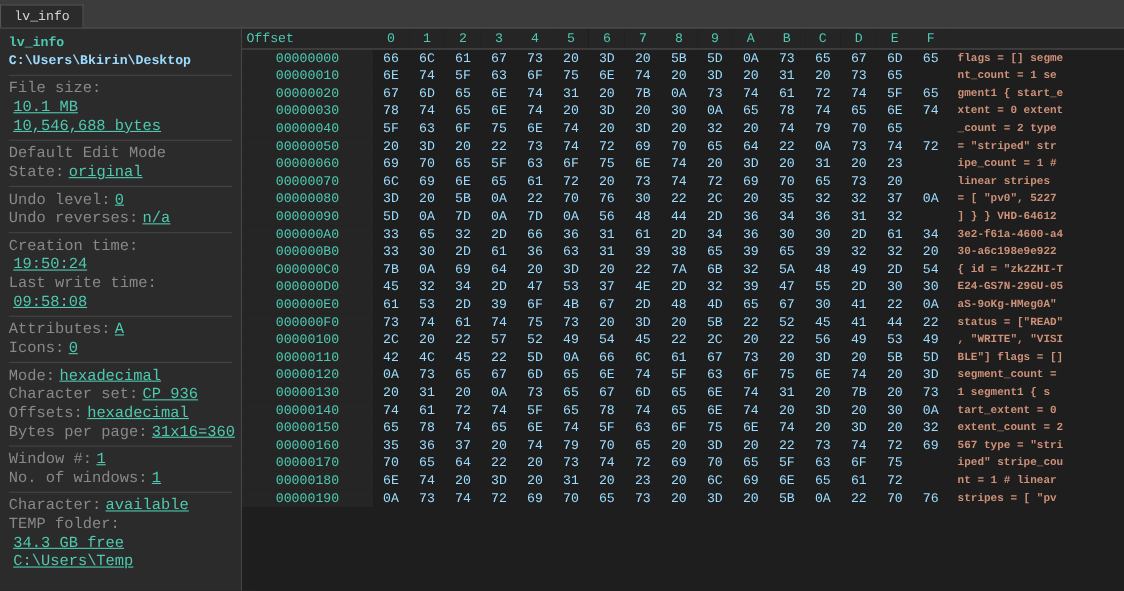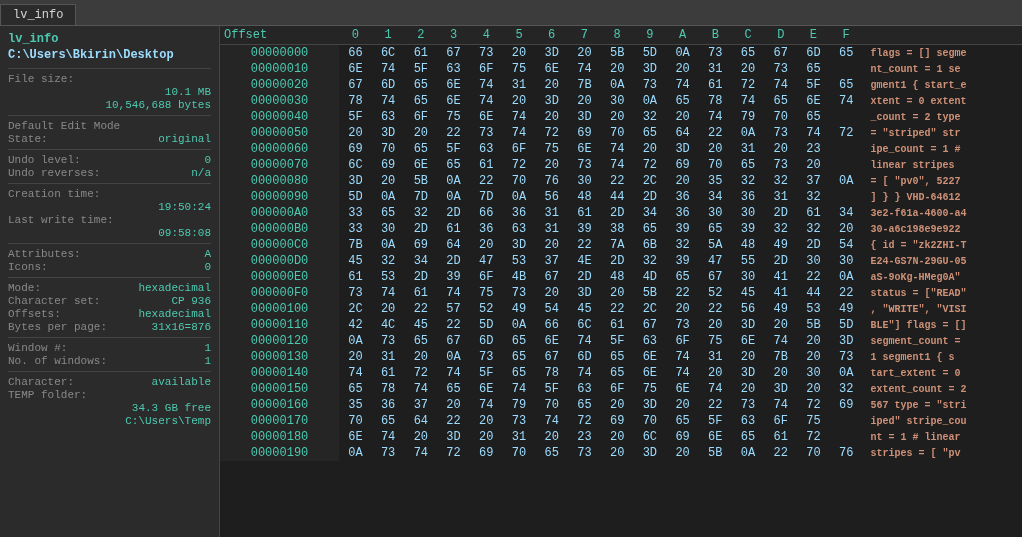--- a/index.html
+++ b/index.html
@@ -55,31 +55,32 @@
     .sidebar-path {
       color: #9cdcfe;
       font-size: 12px;
       margin-bottom: 6px;
       font-weight: bold;
     }
     .sidebar-row {
       display: flex;
       justify-content: space-between;
       margin-bottom: 1px;
-      font-size: 11px;
+      font-size: 14px;
     }
     .sidebar-label {
       color: #888;
       flex-shrink: 0;
     }
     .sidebar-value {
       color: #4ec9b0;
-      text-align: right;
+      text-align: left;
       flex: 1;
       margin-left: 4px;
+      text-decoration: underline;
     }
     .sidebar-divider {
       height: 1px;
       background: #444;
       margin: 4px 0;
     }
     .hex-area {
       flex: 1;
       overflow: auto;
       background: #1e1e1e;
@@ -203,21 +204,21 @@
     <div class="sidebar-row">
       <span class="sidebar-label">Character set:</span>
       <span class="sidebar-value">CP 936</span>
     </div>
     <div class="sidebar-row">
       <span class="sidebar-label">Offsets:</span>
       <span class="sidebar-value">hexadecimal</span>
     </div>
     <div class="sidebar-row">
       <span class="sidebar-label">Bytes per page:</span>
-      <span class="sidebar-value">31x16=876</span>
+      <span class="sidebar-value">31x16=360</span>
     </div>
     <div class="sidebar-divider"></div>
     <div class="sidebar-row">
       <span class="sidebar-label">Window #:</span>
       <span class="sidebar-value">1</span>
     </div>
     <div class="sidebar-row">
       <span class="sidebar-label">No. of windows:</span>
       <span class="sidebar-value">1</span>
     </div>

